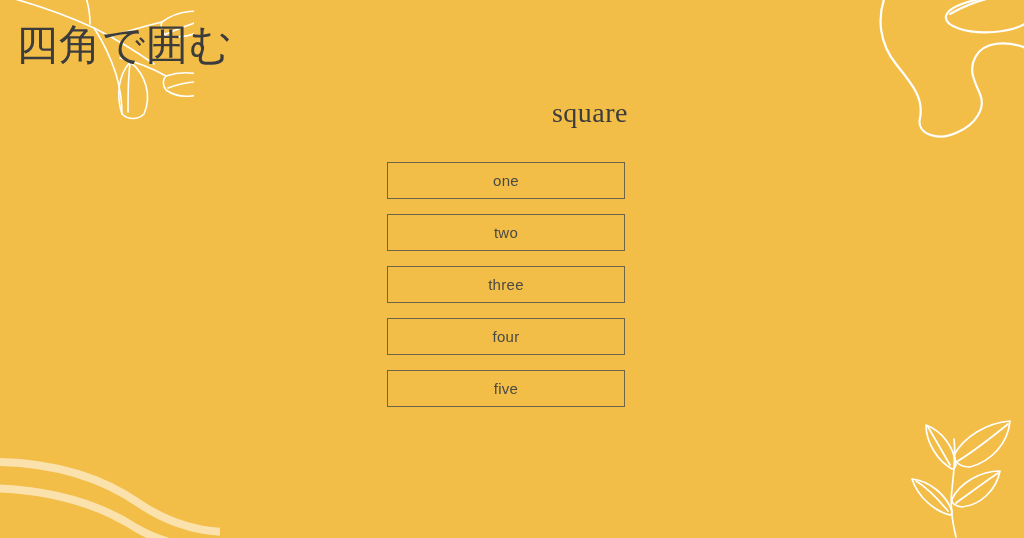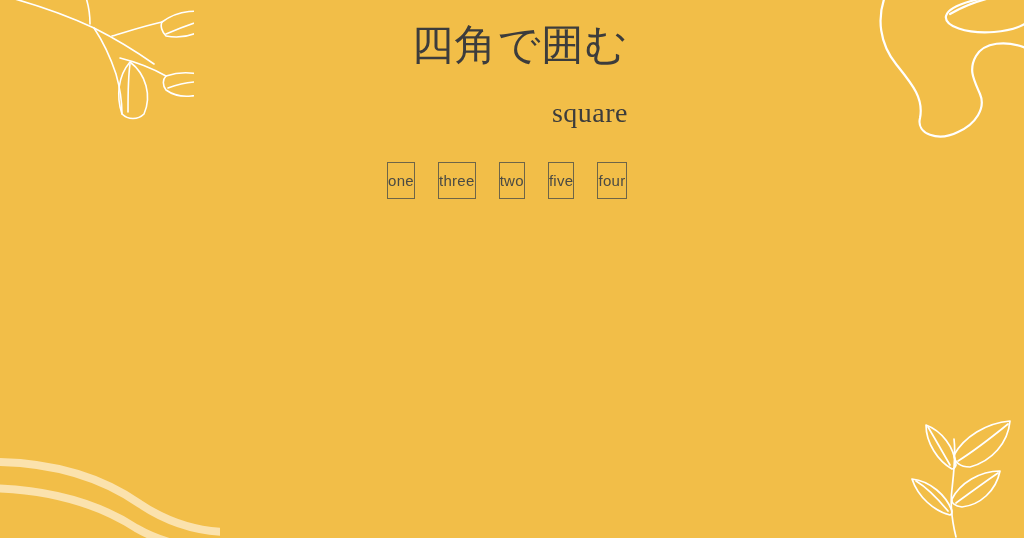--- a/index.html
+++ b/index.html
@@ -29,21 +29,20 @@
   #deco-top-right  { right: 0px;  top: -8px; }
   #deco-bottom-right { right: 0px; bottom: -4px; }
   #deco-bottom-left  { left: -10px; bottom: -6px; }
 
   
   #title {
     position: absolute;
     left: 16px;
     right: 0;
     top: 22px;
-    text-align: center;
     font-size: 42px;
     line-height: 1.1;
     letter-spacing: 1px;
     color: #3c3c3c;
     font-family: "Liberation Sans", "DejaVu Sans", sans-serif;
     font-weight: 400;
   }
   #subtitle {
     position: absolute;
     left: 0;
@@ -58,22 +57,22 @@
     transform: translateX(78px);
   }
 
   
   #box-list {
     position: absolute;
     left: 387px;
     top: 162px;
     width: 238px;
     display: flex;
-    flex-direction: row;
-    gap: 23px;
+    flex-direction: column;
+    gap: 15px;
   }
   .box-item {
     box-sizing: border-box;
     height: 37px;
     border: 1.5px solid #6e6548;
     background: transparent;
     display: flex;
     align-items: center;
     justify-content: center;
     font-size: 15px;
@@ -140,19 +139,19 @@
       <path d="M-10 32 C60 30 110 46 150 74 C180 94 210 102 240 102"></path>
       <path d="M-10 58 C56 58 106 72 146 98 C174 114 204 120 236 118"></path>
     </svg>
   </div>
 
   <div id="title">四角で囲む</div>
   <div id="subtitle">square</div>
 
   <div id="box-list">
     <div class="box-item">one</div>
+    <div class="box-item">two</div>
     <div class="box-item">three</div>
-    <div class="box-item">two</div>
+    <div class="box-item">four</div>
     <div class="box-item">five</div>
-    <div class="box-item">four</div>
   </div>
 
 </div>
 
 </body></html>

